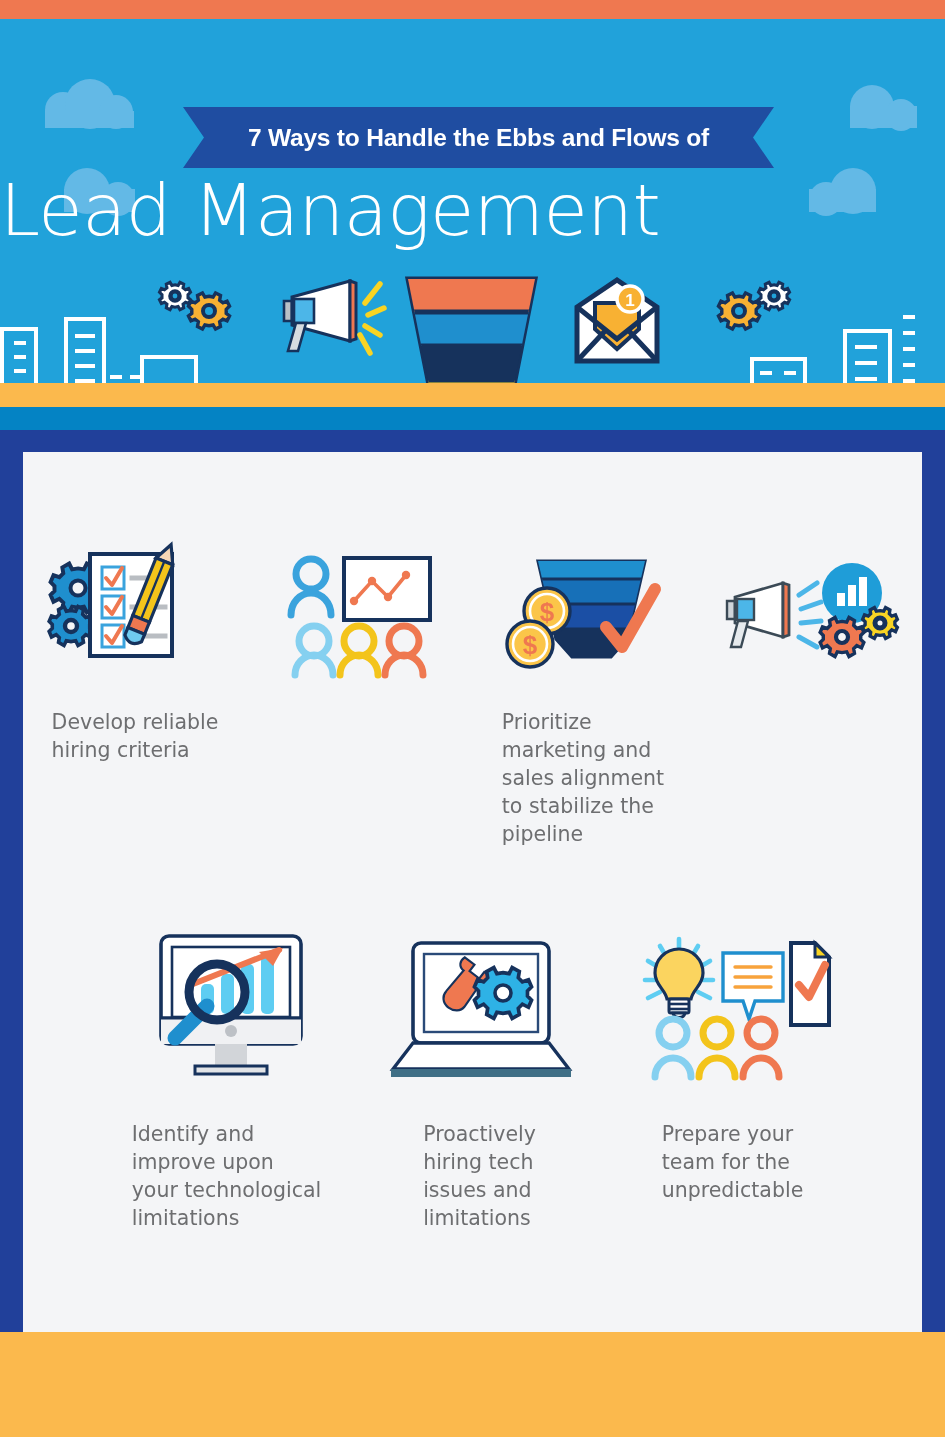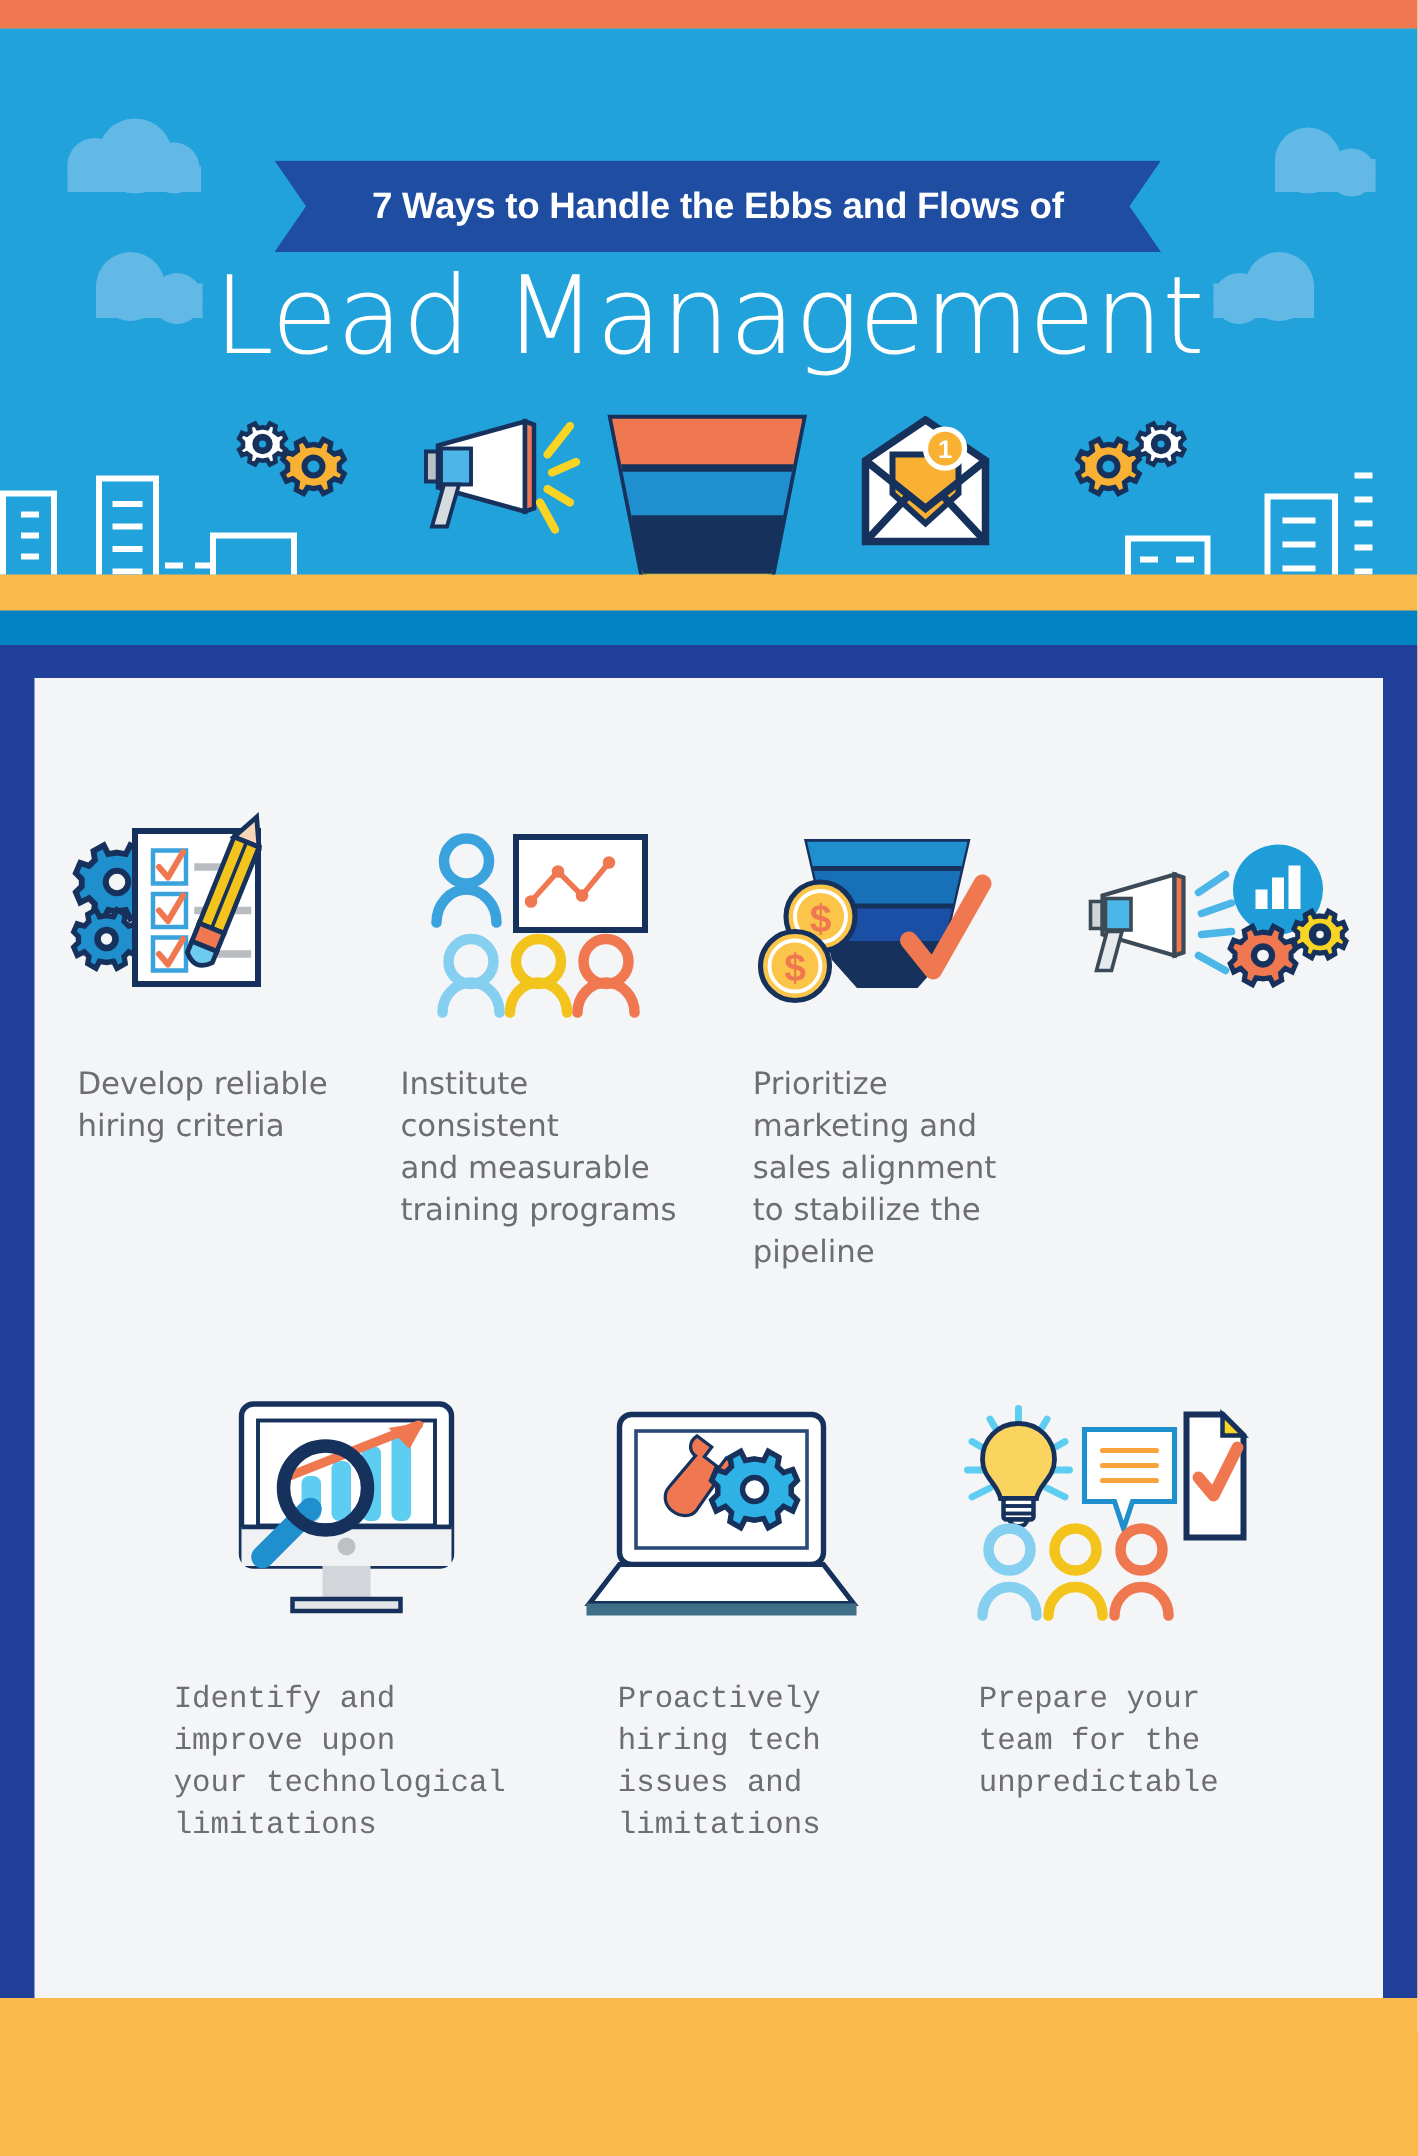--- a/index.html
+++ b/index.html
@@ -29,21 +29,21 @@
     position:absolute;left:183px;top:88px;width:591px;height:61px;
     background:#1f4da1;
     clip-path:polygon(0 0, 591px 0, 570px 30.5px, 591px 61px, 0 61px, 21px 30.5px);
     display:flex;align-items:center;justify-content:center;
   }
   .ribbon-text{
     color:#ffffff;font-size:24.5px;font-weight:bold;letter-spacing:-.2px;
     white-space:nowrap;
   }
   .main-title{
-    position:absolute;left:0;top:149px;width:945px;text-align:center;
+    position:absolute;left:0;top:149px;width:945px;text-align:left;
     color:#ffffff;font-size:72px;font-weight:300;letter-spacing:-0.5px;
     line-height:84px;
     font-family:"DejaVu Sans","Liberation Sans",sans-serif;
   }
 
   
   .hdr-icons{position:absolute;left:0;top:248px;width:945px;height:160px;}
   .hdr-icon{position:absolute;}
 
   
@@ -62,21 +62,21 @@
   .cell-art.tall{height:165px;}
   .cell-cap{
     color:#6d6e70;font-size:20.5px;line-height:28px;
     font-family:"DejaVu Sans","Liberation Sans",sans-serif;font-weight:400;
     margin-top:18px;white-space:pre-line;
   }
   .r1 .cell{width:224px;}
   .r1 .cell:nth-child(1) .cell-cap,
   .r1 .cell:nth-child(2) .cell-cap{margin-top:18px;}
   .r2 .cell{width:253px;}
-  .r2 .cell-cap{margin-top:30px;font-family:Liberation Mono, monospace;}
+  .r2 .cell-cap{margin-top:30px;}
   svg{overflow:visible;}
 </style>
 </head>
 <body>
 
 <div class="page">
 
   <div class="top-bar"></div>
 
   <div class="header">
@@ -292,24 +292,20 @@
                 <circle cx="75" cy="88" r="15"></circle>
                 <path d="M56 122 a19 20 0 0 1 38 0"></path>
               </g>
             <g stroke="#ef7850">
                 <circle cx="120" cy="88" r="15"></circle>
                 <path d="M101 122 a19 20 0 0 1 38 0"></path>
               </g>
           </g>
         </svg>
       </div>
-      <div class="cell-cap">Institute
-consistent
-and measurable
-training programs</div>
     </div>
 
     <div class="cell">
       <div class="cell-art">
         <svg width="160" height="125" viewBox="0 0 160 125">
           <g>
             <path d="M35 8 L142 8 L124 86 L108 104 L69 104 L53 86 Z" fill="none" stroke="#16325c" stroke-width="3.2"></path>
             <clipPath id="f2">
                 <path d="M35 8 L142 8 L124 86 L108 104 L69 104 L53 86 Z"></path>
               </clipPath>

